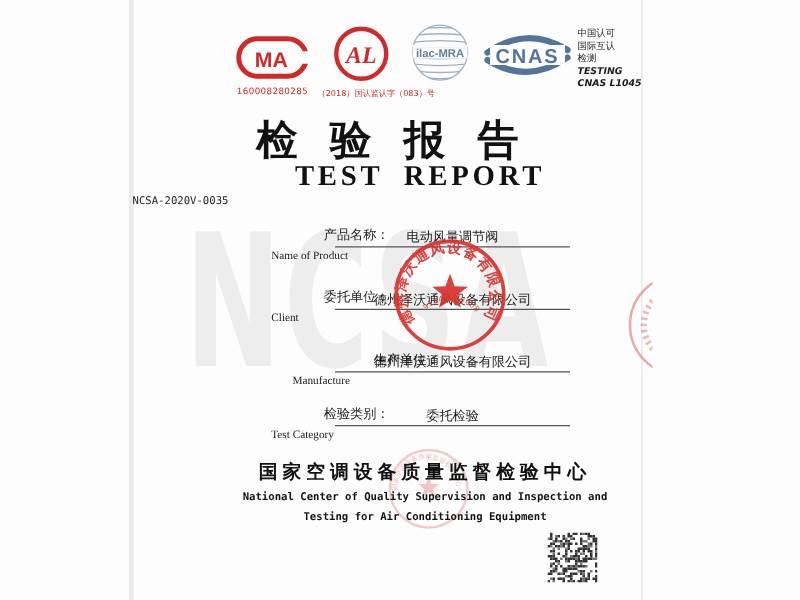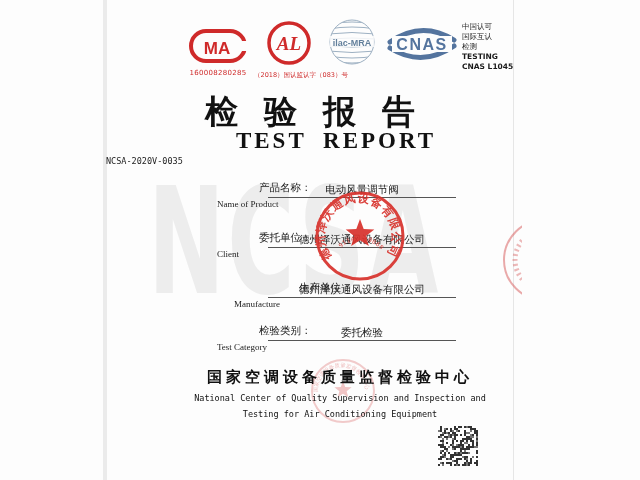--- a/index.html
+++ b/index.html
@@ -10,40 +10,40 @@
   .edge-left{left:103px;top:0;width:4px;height:480px;background:#ebebeb;}
   .edge-right{left:513px;top:0;width:1px;height:480px;background:#e6e6e6;}
   
   .watermark{left:148px;top:168px;font-size:148px;font-weight:700;color:#ededed;
              letter-spacing:4px;transform:scaleX(.62);transform-origin:left top;
              z-index:0;line-height:1;user-select:none;}
   
   .cert-num{font-size:7px;color:#cf2a2a;text-align:center;letter-spacing:.3px;}
   .cal-caption{font-size:6.5px;color:#cf2a2a;white-space:nowrap;}
   .cnas-info{font-size:7.5px;line-height:10px;color:#1a1a1a;}
-  .cnas-info .b{font-weight:700;}
+  .cnas-info .b{font-weight:700;font-style:italic;}
   
   .title-zh{left:106px;top:90px;width:408px;text-align:center;font-size:33px;font-weight:700;
             letter-spacing:26px;color:#111;z-index:1;}
   .title-zh span{padding-left:26px;}
   .title-en{left:106px;top:128px;width:460px;text-align:center;
             font-family:"Liberation Serif",serif;font-size:23px;font-weight:600;
             letter-spacing:3px;word-spacing:8px;color:#111;z-index:1;}
   .report-no{left:106px;top:156px;width:460px;
              font-family:"DejaVu Sans Mono",monospace;font-size:8.5px;color:#222;z-index:1;}
   
   .f-zh{font-size:10.5px;color:#1a1a1a;white-space:nowrap;padding-left:42px;}
   .f-en{font-family:"Liberation Serif",serif;font-size:9px;color:#1a1a1a;white-space:nowrap;}
   .f-line{width:188px;border-bottom:1.2px solid #555;height:14px;text-align:center;
           font-size:10.5px;color:#1a1a1a;white-space:nowrap;z-index:1;}
   
   .org-zh{left:106px;top:368px;width:468px;text-align:center;font-size:15px;font-weight:700;
           letter-spacing:4px;color:#111;z-index:2;}
   .org-en{left:106px;top:0;width:468px;text-align:center;
-          font-family:"DejaVu Sans Mono",monospace;font-size:8.5px;font-weight:400;
+          font-family:"DejaVu Sans Mono",monospace;font-size:8.5px;font-weight:700;
           color:#111;z-index:2;}
   .seal{z-index:3;}
   .qr{left:438px;top:426px;width:40px;height:40px;z-index:1;}
 </style>
 </head>
 <body>
 
 <div id="doc">
 
   <div class="abs edge-left"></div>

